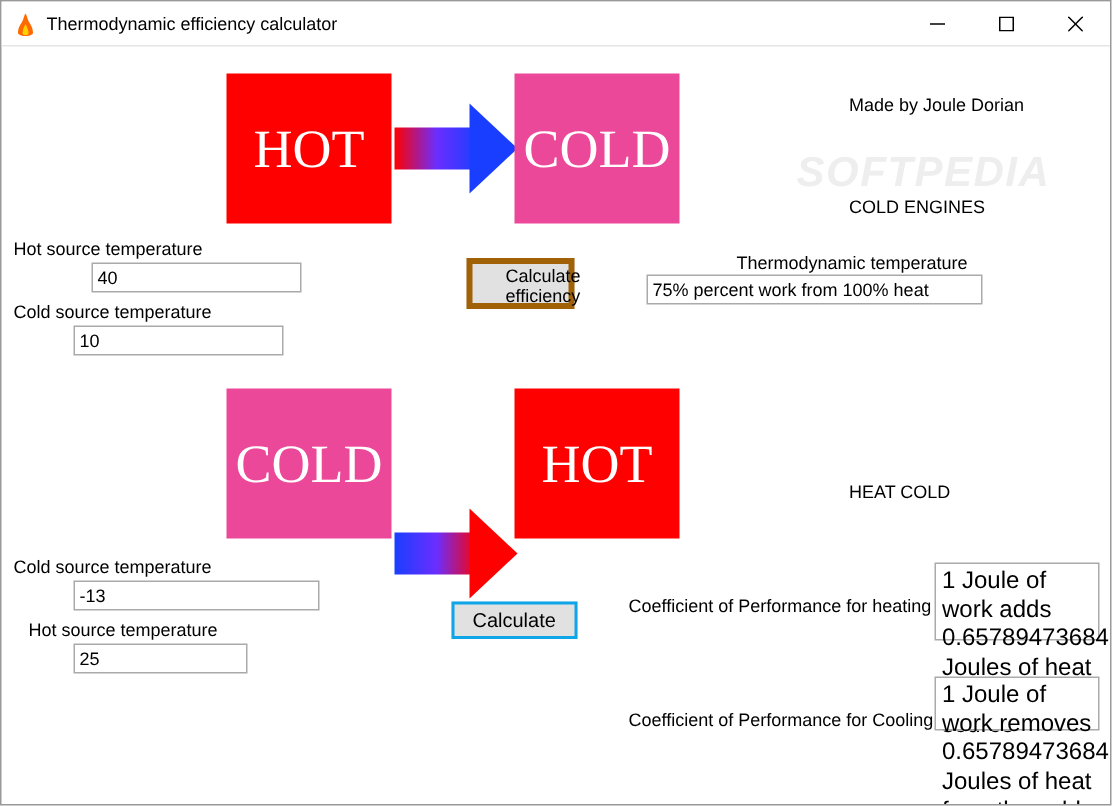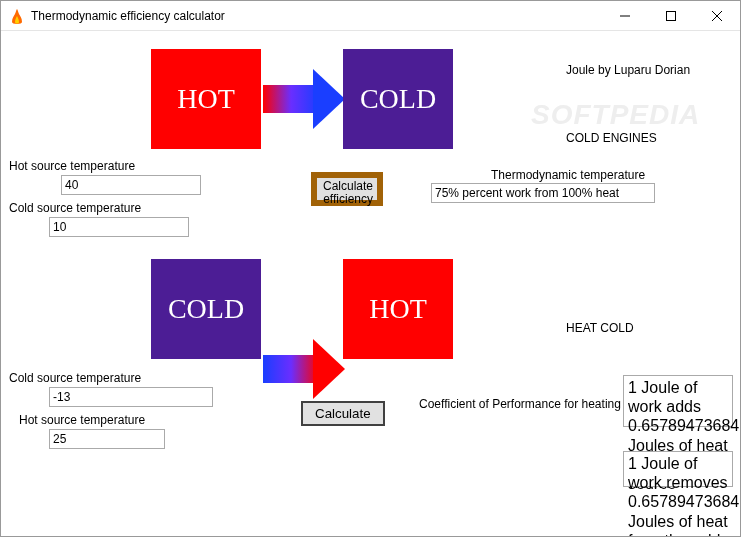--- a/index.html
+++ b/index.html
@@ -31,25 +31,25 @@
       width: 46px; height: 30px; display: flex; align-items: center; justify-content: center;
       font-family: "Segoe UI", sans-serif; font-size: 12px; color: #000;
     }
     .win-btn svg { display: block; }
     .content { position: relative; width: 100%; height: calc(100% - 30px); }
     .abs { position: absolute; }
     .hot-box, .cold-box {
       width: 110px; height: 100px;
       display: flex; align-items: center; justify-content: center;
       font-family: "Times New Roman", serif;
-      font-size: 28px;
+      font-size: 36px;
       color: #fff;
     }
     .hot-box { background: #ff0000; }
-    .cold-box { background: #4c1d95; }
+    .cold-box { background: #ec4899; }
     .arrow-wrap { width: 80px; height: 60px; position: relative; }
     .arrow-body {
       position: absolute; left: 0; top: 16px; width: 56px; height: 28px;
     }
     .arrow-head {
       position: absolute; left: 50px; top: 0; width: 0; height: 0;
       border-top: 30px solid transparent;
       border-bottom: 30px solid transparent;
     }
     .grad-htc .arrow-body { background: linear-gradient(to right, #ff0000, #6a2eff, #1a3eff); }
@@ -62,25 +62,25 @@
       font-size: 12px;
       padding: 2px 3px;
       border: 1px solid #aaa;
       background: #fff;
       height: 20px;
     }
     .btn {
       font-family: "Segoe UI", Tahoma, sans-serif;
       font-size: 12px;
       background: #e1e1e1;
-      border: 6px solid #a16207;
-      padding: 2px 4px;
-      text-align: right;
+      border: 4px solid #a16207;
+      padding: 2px 22px;
+      text-align: left;
     }
-    .btn-focus { border: 2px solid #404040; padding: 3px 12px; background: #e1e1e1; }
+    .btn-focus { border: 2px solid #0ea5e9; padding: 3px 12px; background: #e1e1e1; }
     .out-box {
       border: 1px solid #aaa;
       background: #fff;
       font-size: 16px;
       padding: 2px 4px;
       line-height: 1.2;
     }
     .watermark {
       position: absolute;
       font-size: 28px;
@@ -118,21 +118,21 @@
       <svg width="10" height="10">
           <line x1="0" y1="0" x2="10" y2="10" stroke="#000" stroke-width="1"></line>
           <line x1="10" y1="0" x2="0" y2="10" stroke="#000" stroke-width="1"></line>
         </svg>
     </div>
   </div>
 </div>
 
 <div class="content">
 
-  <div class="abs label" style="left:565px; top:32px;">Joule by Luparu Dorian</div>
+  <div class="abs label" style="left:565px; top:32px;">Made by Joule Dorian</div>
   <div class="abs watermark" style="left:530px; top:68px;">SOFTPEDIA</div>
 
   <div class="abs hot-box" style="left:150px; top:18px;">
     <span>HOT</span>
   </div>
   <div class="abs arrow-wrap grad-htc" style="left:262px; top:38px;">
     <div class="arrow-body"></div>
       <div class="arrow-head"></div>
   </div>
   <div class="abs cold-box" style="left:342px; top:18px;">
@@ -165,15 +165,16 @@
   <div class="abs label" style="left:8px; top:340px;">Cold source temperature</div>
   <input class="abs txt-in" style="left: 48px; top: 356px; width: 164px;" value="-13">
   <div class="abs label" style="left:18px; top:382px;">Hot source temperature</div>
   <input class="abs txt-in" style="left: 48px; top: 398px; width: 116px;" value="25">
 
   <button class="abs btn-focus" style="left:300px; top:370px;">Calculate</button>
 
   <div class="abs label" style="left:418px; top:366px;">Coefficient of Performance for heating</div>
   <div class="abs out-box" style="left:622px; top:344px; width:110px; height:52px;">1 Joule of work adds 0.657894736842105 Joules of heat to the hot source</div>
 
+  <div class="abs label" style="left:418px; top:442px;">Coefficient of Performance for Cooling</div>
   <div class="abs out-box" style="left:622px; top:420px; width:110px; height:36px;">1 Joule of work removes 0.657894736842105 Joules of heat from the cold source</div>
 
 </div>
 
 </body></html>

